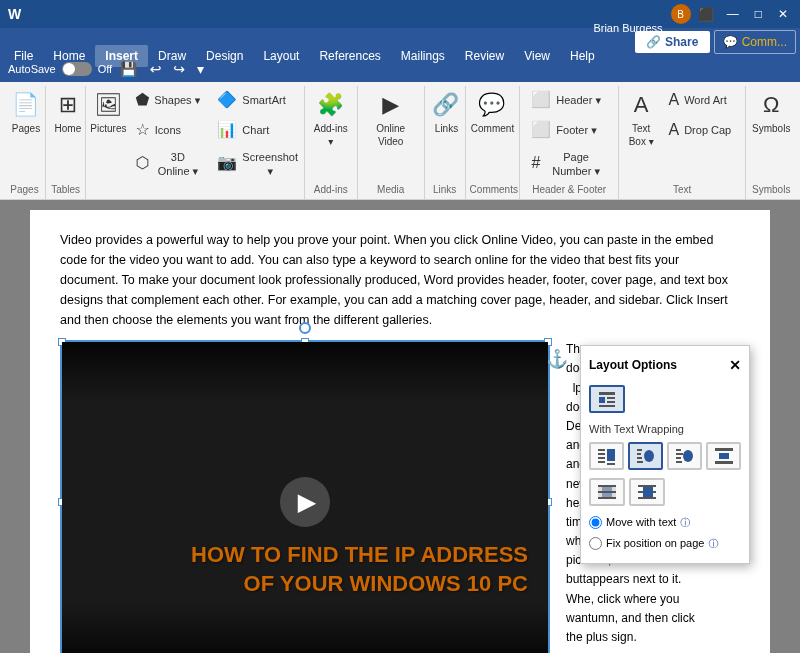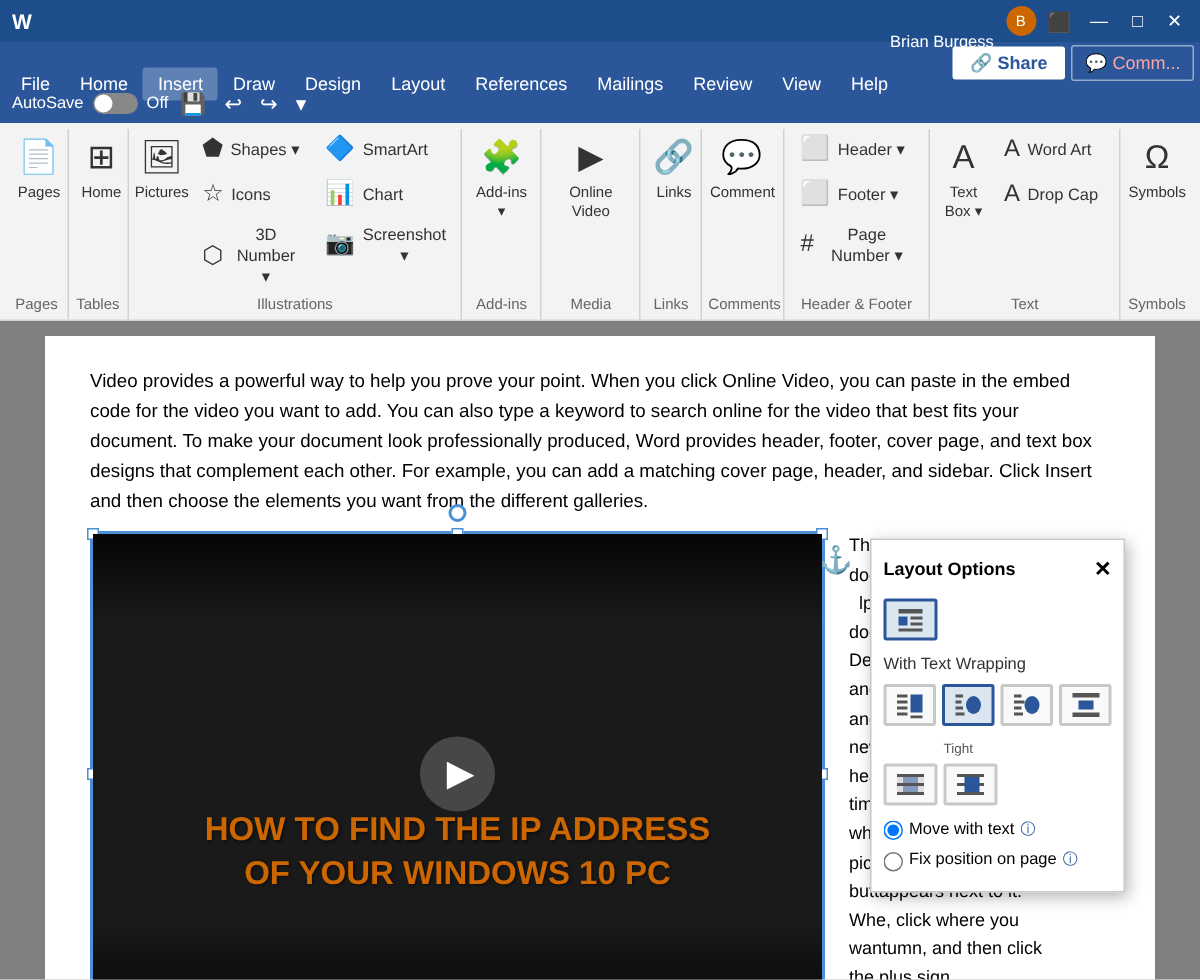--- a/index.html
+++ b/index.html
@@ -29,35 +29,35 @@
       align-items: center;
       padding: 0 4px;
       font-size: 12px;
     }
     .menu-item {
       padding: 4px 10px;
       cursor: pointer;
       border-radius: 2px;
       margin-top: 28px;
     }
-    .menu-item.active { background: rgba(255,255,255,0.25); }
+    .menu-item.active { background: rgba(255,255,255,0.25); font-weight: bold; }
     .menu-bar-right { margin-left: auto; display: flex; align-items: center; gap: 4px; }
     .share-btn {
       background: white;
       color: #2b579a;
       border: none;
       padding: 4px 12px;
       border-radius: 2px;
       font-size: 12px;
       cursor: pointer;
       font-weight: 600;
     }
     .comm-btn {
       background: transparent;
-      color: #fca5a5;
+      color: #eab308;
       border: 1px solid rgba(255,255,255,0.5);
       padding: 4px 8px;
       border-radius: 2px;
       font-size: 12px;
       cursor: pointer;
     }
 
     
     .ribbon {
       background: #f3f3f3;
@@ -199,24 +199,24 @@
     .video-top-bar {
       background: linear-gradient(to bottom, rgba(0,0,0,0.8), transparent);
       height: 60px;
     }
     .video-bottom-bar {
       background: linear-gradient(to top, rgba(0,0,0,0.8), transparent);
       height: 60px;
     }
     .video-title-area {
       position: absolute;
-      bottom: 60px;
+      bottom: 44px;
       left: 0;
       right: 0;
-      text-align: center;
+      text-align: right;
       padding: 20px;
     }
     .video-title {
       color: #cc6600;
       font-size: 22px;
       font-weight: bold;
       text-transform: uppercase;
       line-height: 1.3;
       text-shadow: 1px 1px 2px rgba(0,0,0,0.5);
     }
@@ -406,39 +406,38 @@
           <div class="ribbon-btn small">
             <span class="icon">⬟</span>
             <span>Shapes ▾</span>
           </div>
           <div class="ribbon-btn small">
             <span class="icon">☆</span>
             <span>Icons</span>
           </div>
           <div class="ribbon-btn small">
             <span class="icon">⬡</span>
-            <span>3D Number ▾</span>
+            <span>3D Online ▾</span>
           </div>
         </div>
         <div class="ribbon-col">
           <div class="ribbon-btn small">
             <span class="icon">🔷</span>
             <span>SmartArt</span>
           </div>
           <div class="ribbon-btn small">
             <span class="icon">📊</span>
             <span>Chart</span>
           </div>
           <div class="ribbon-btn small">
             <span class="icon">📷</span>
             <span>Screenshot ▾</span>
           </div>
         </div>
       </div>
-      <div class="ribbon-group-label">Illustrations</div>
     </div>
 
     <div class="ribbon-group">
       <div class="ribbon-items">
         <div class="ribbon-btn">
           <span class="icon">🧩</span>
           <span>Add-ins ▾</span>
         </div>
       </div>
       <div class="ribbon-group-label">Add-ins</div>
@@ -609,23 +608,20 @@
               </svg>
             </div>
             <div class="layout-opt">
               <svg width="20" height="18" viewBox="0 0 20 18">
                 <rect x="1" y="1" width="18" height="3" fill="#555"></rect>
                 <rect x="5" y="6" width="10" height="6" fill="#2b579a"></rect>
                 <rect x="1" y="14" width="18" height="3" fill="#555"></rect>
               </svg>
             </div>
           </div>
-          <div style="display:flex; gap:4px; margin-bottom:2px;">
-            <div class="tight-label" style="font-size:9px;color:#555;margin-left:40px;">Tight</div>
-          </div>
           <div class="layout-options-row">
             <div class="layout-opt">
               <svg width="20" height="18" viewBox="0 0 20 18">
                 <rect x="1" y="2" width="18" height="14" fill="#ddd"></rect>
                 <rect x="5" y="4" width="10" height="10" fill="#2b579a" opacity="0.5"></rect>
                 <rect x="1" y="2" width="18" height="2" fill="#555"></rect>
                 <rect x="1" y="8" width="18" height="2" fill="#555"></rect>
                 <rect x="1" y="14" width="18" height="2" fill="#555"></rect>
               </svg>
             </div>

